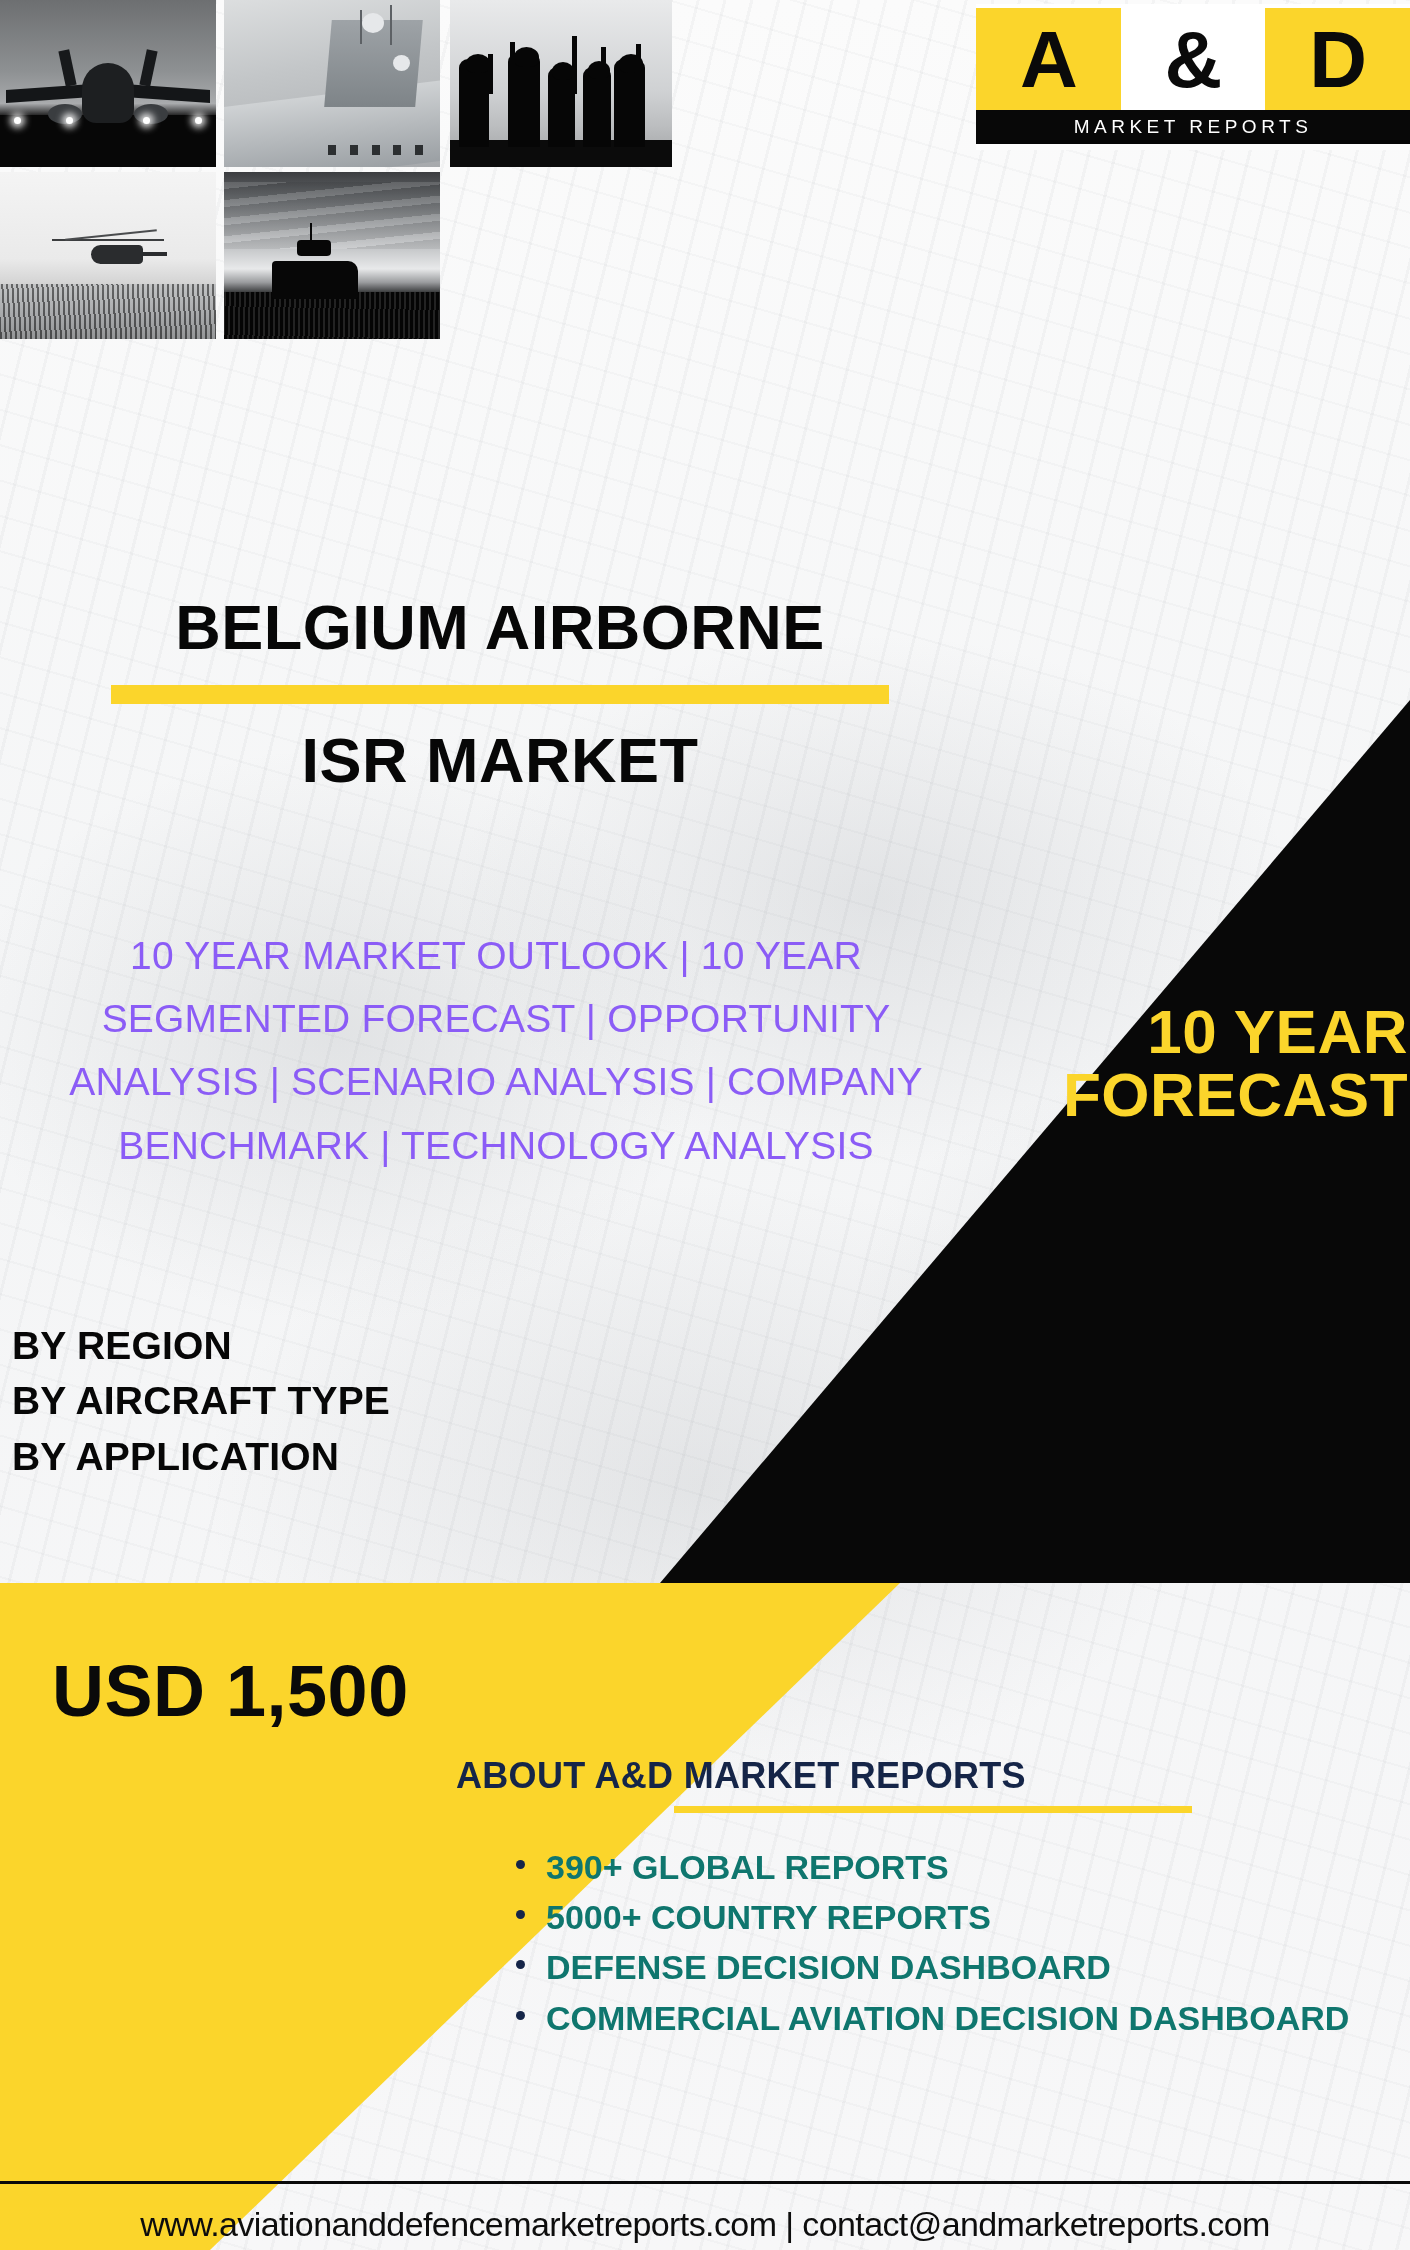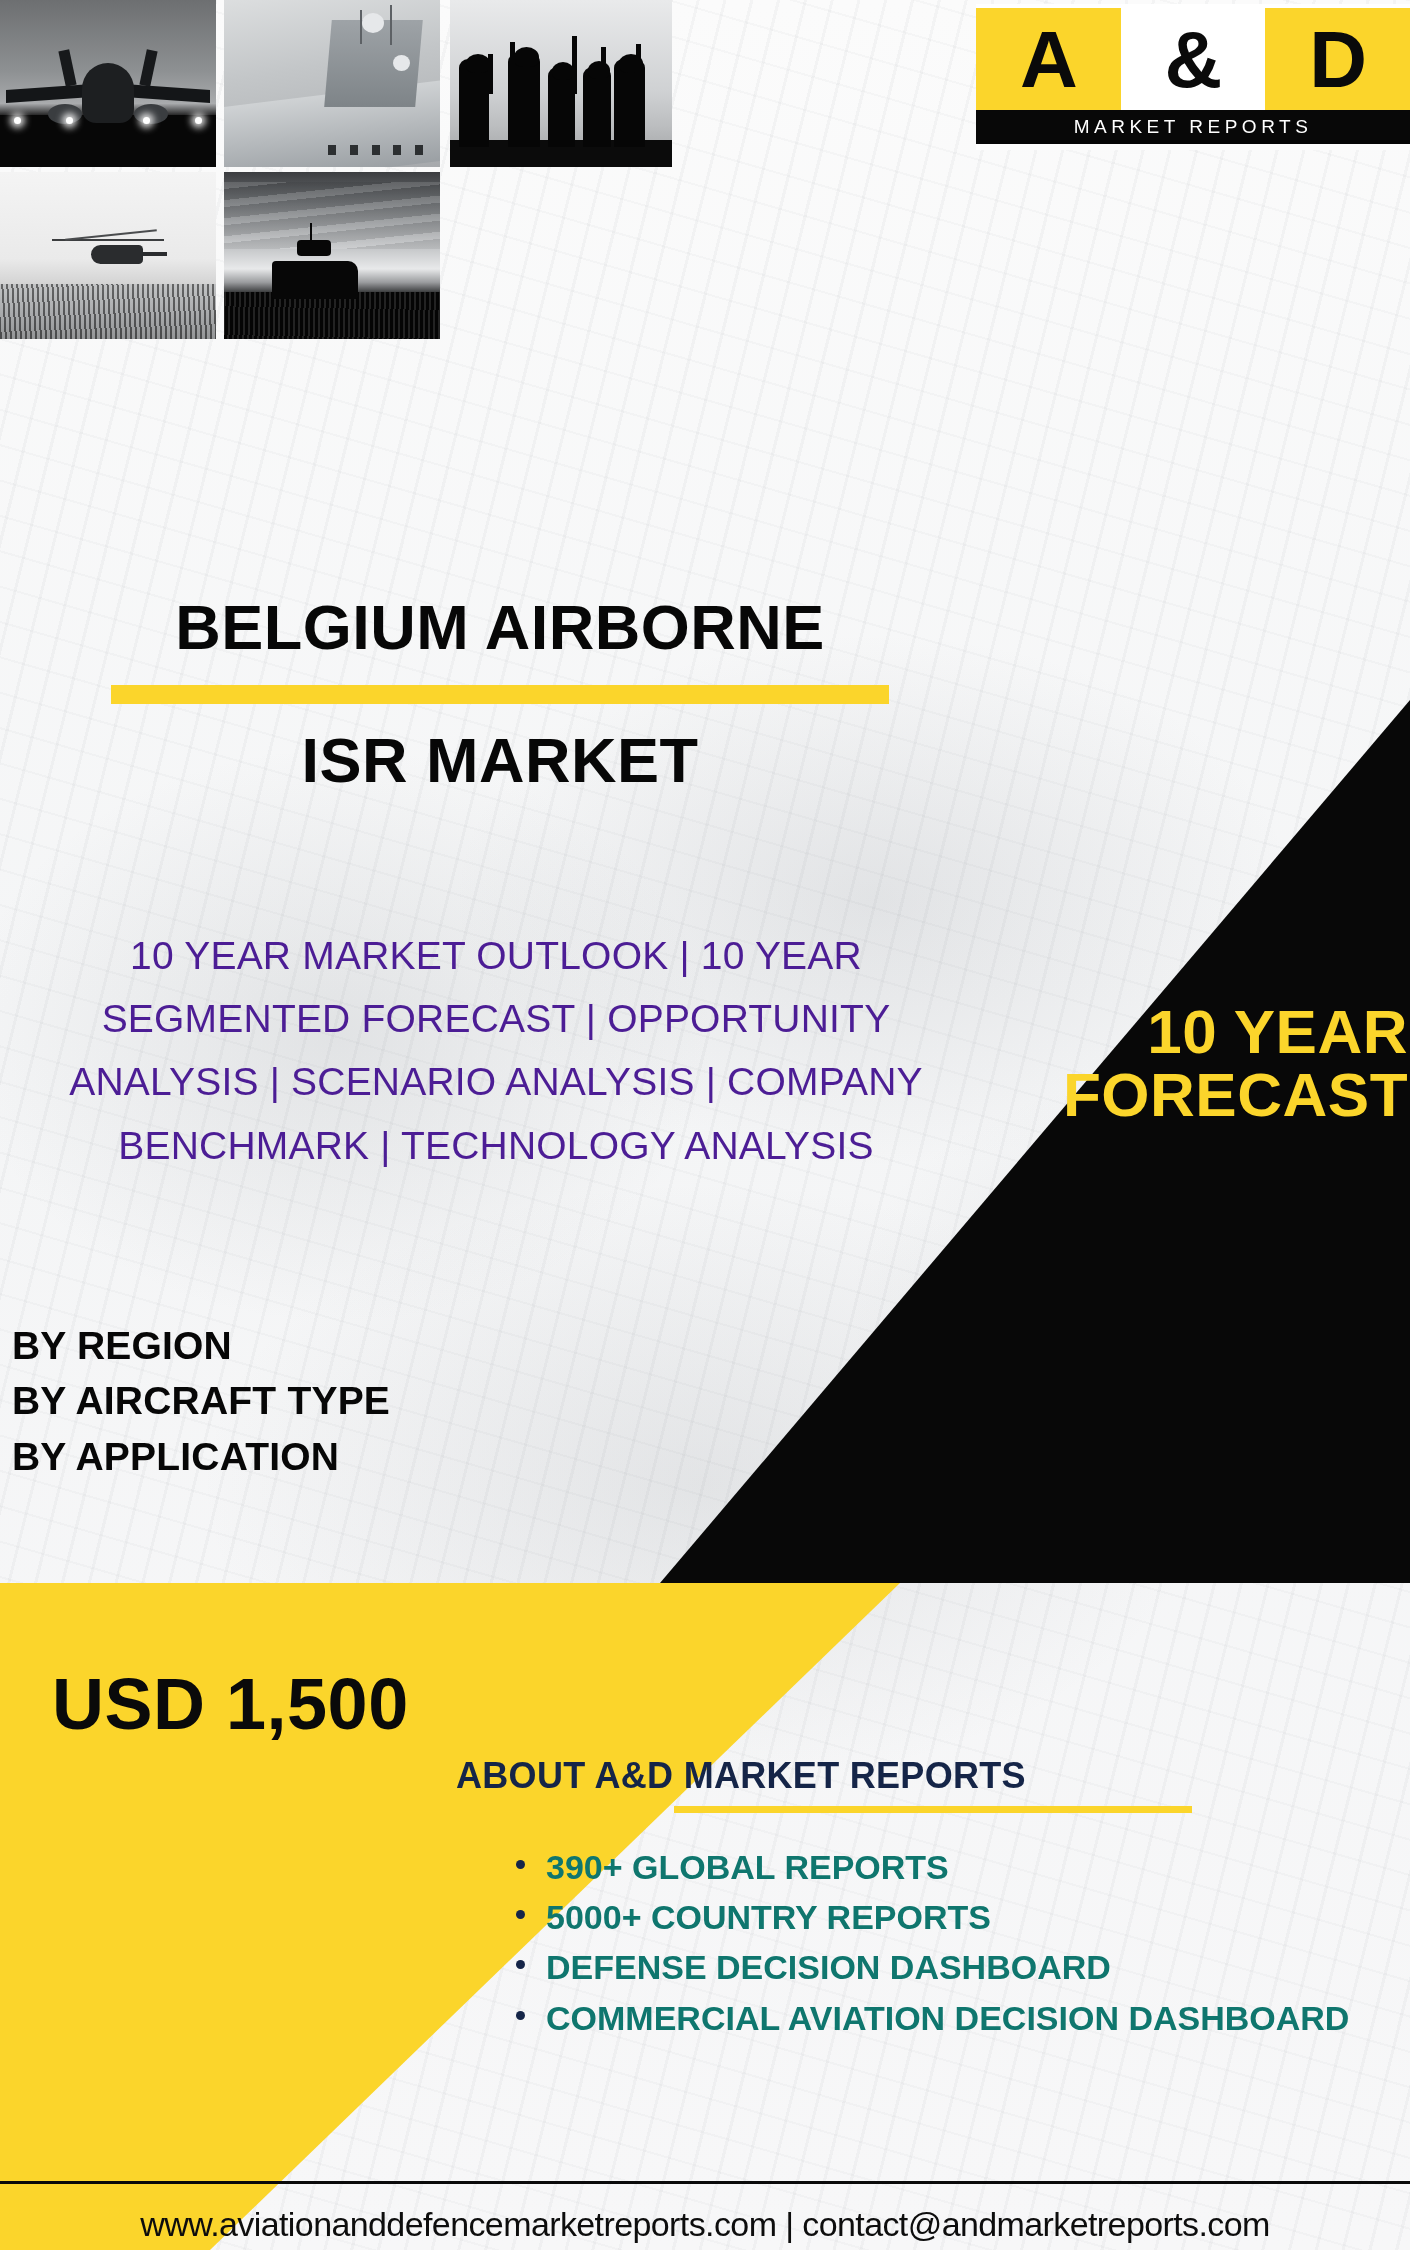--- a/index.html
+++ b/index.html
@@ -315,21 +315,21 @@
     margin: 26px auto 25px auto;
   }
 
   
   .subtitle {
     position: absolute;
     left: 24px; top: 924px;
     width: 944px;
     z-index: 4;
     text-align: center;
-    color: #4c1d95;
+    color: #8b5cf6;
     font-size: 39px;
     line-height: 1.62;
     font-weight: 300;
     letter-spacing: 0.2px;
   }
 
   
   .segments {
     position: absolute;
     left: 12px; top: 1318px;
@@ -363,21 +363,20 @@
   
   .price {
     position: absolute;
     left: 52px; top: 1655px;
     z-index: 4;
     color: #0a0a0a;
     font-weight: 700;
     font-size: 72px;
     line-height: 1;
     letter-spacing: 0.5px;
-    margin-top: 13px;
   }
 
   
   .about {
     position: absolute;
     left: 456px; top: 1754px;
     width: 954px;
     z-index: 4;
   }
   .about-heading {

